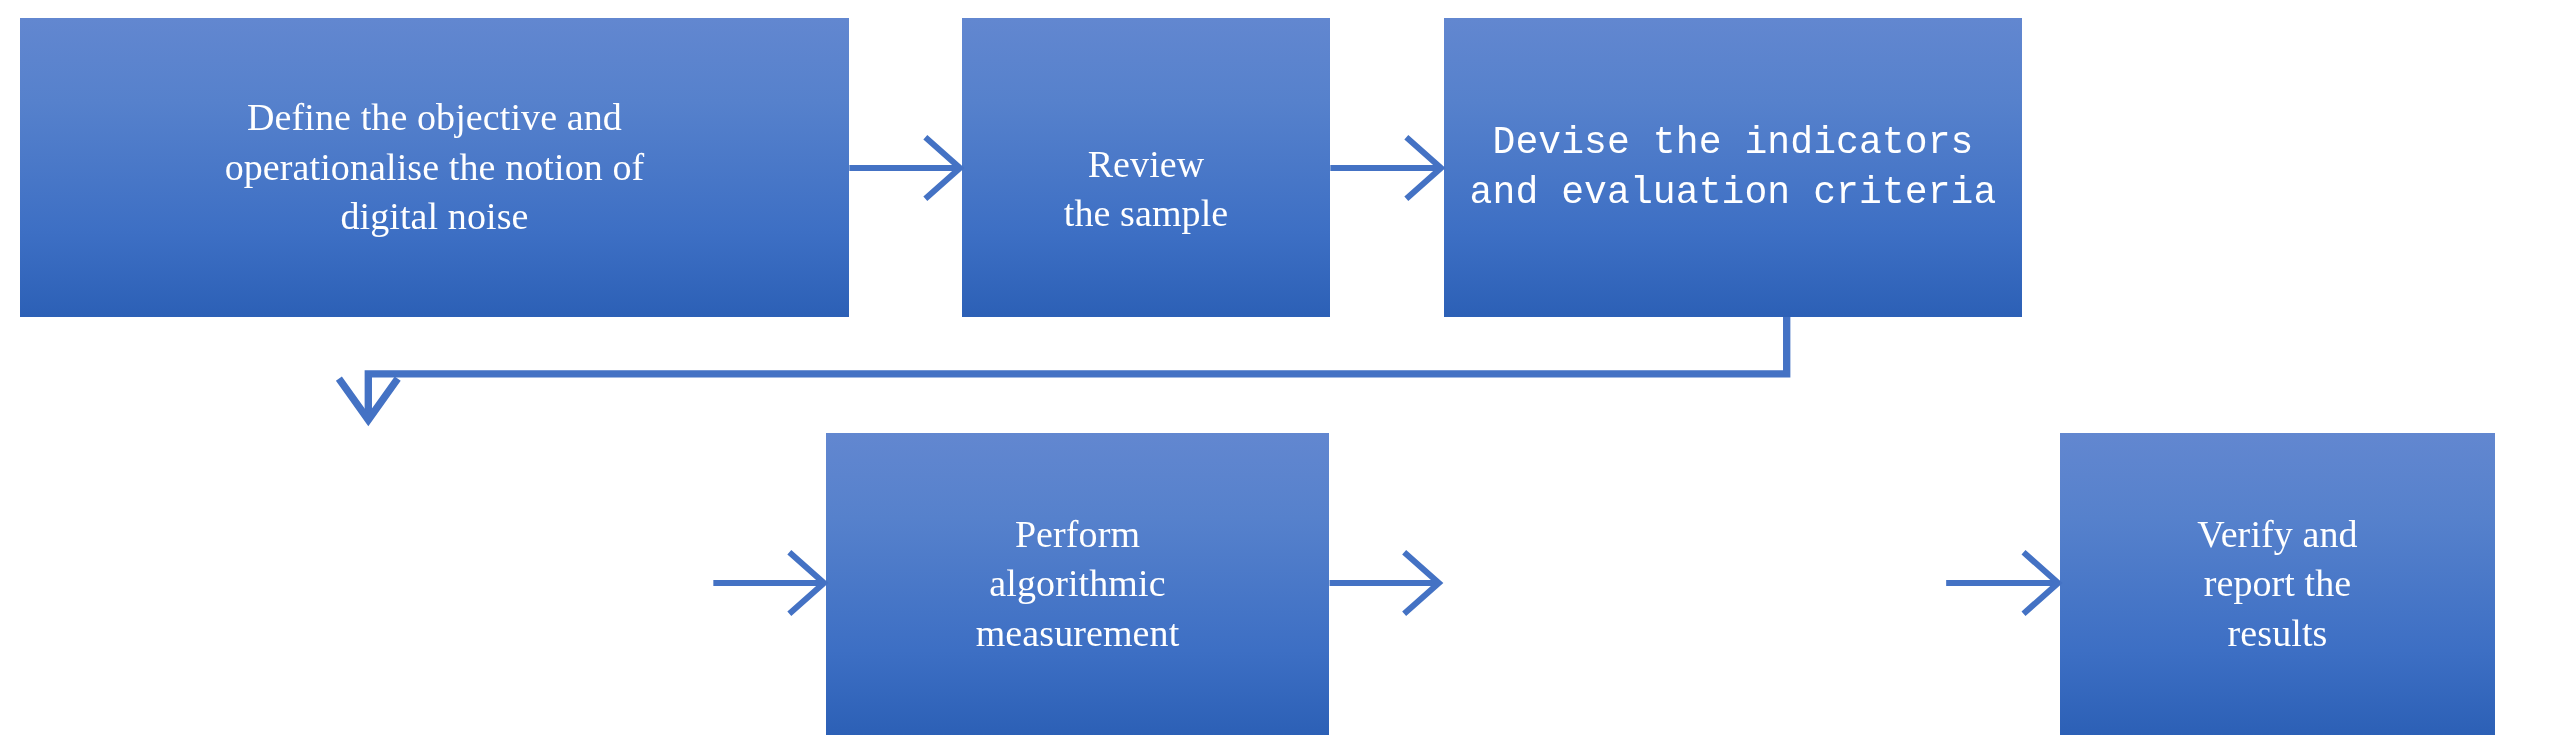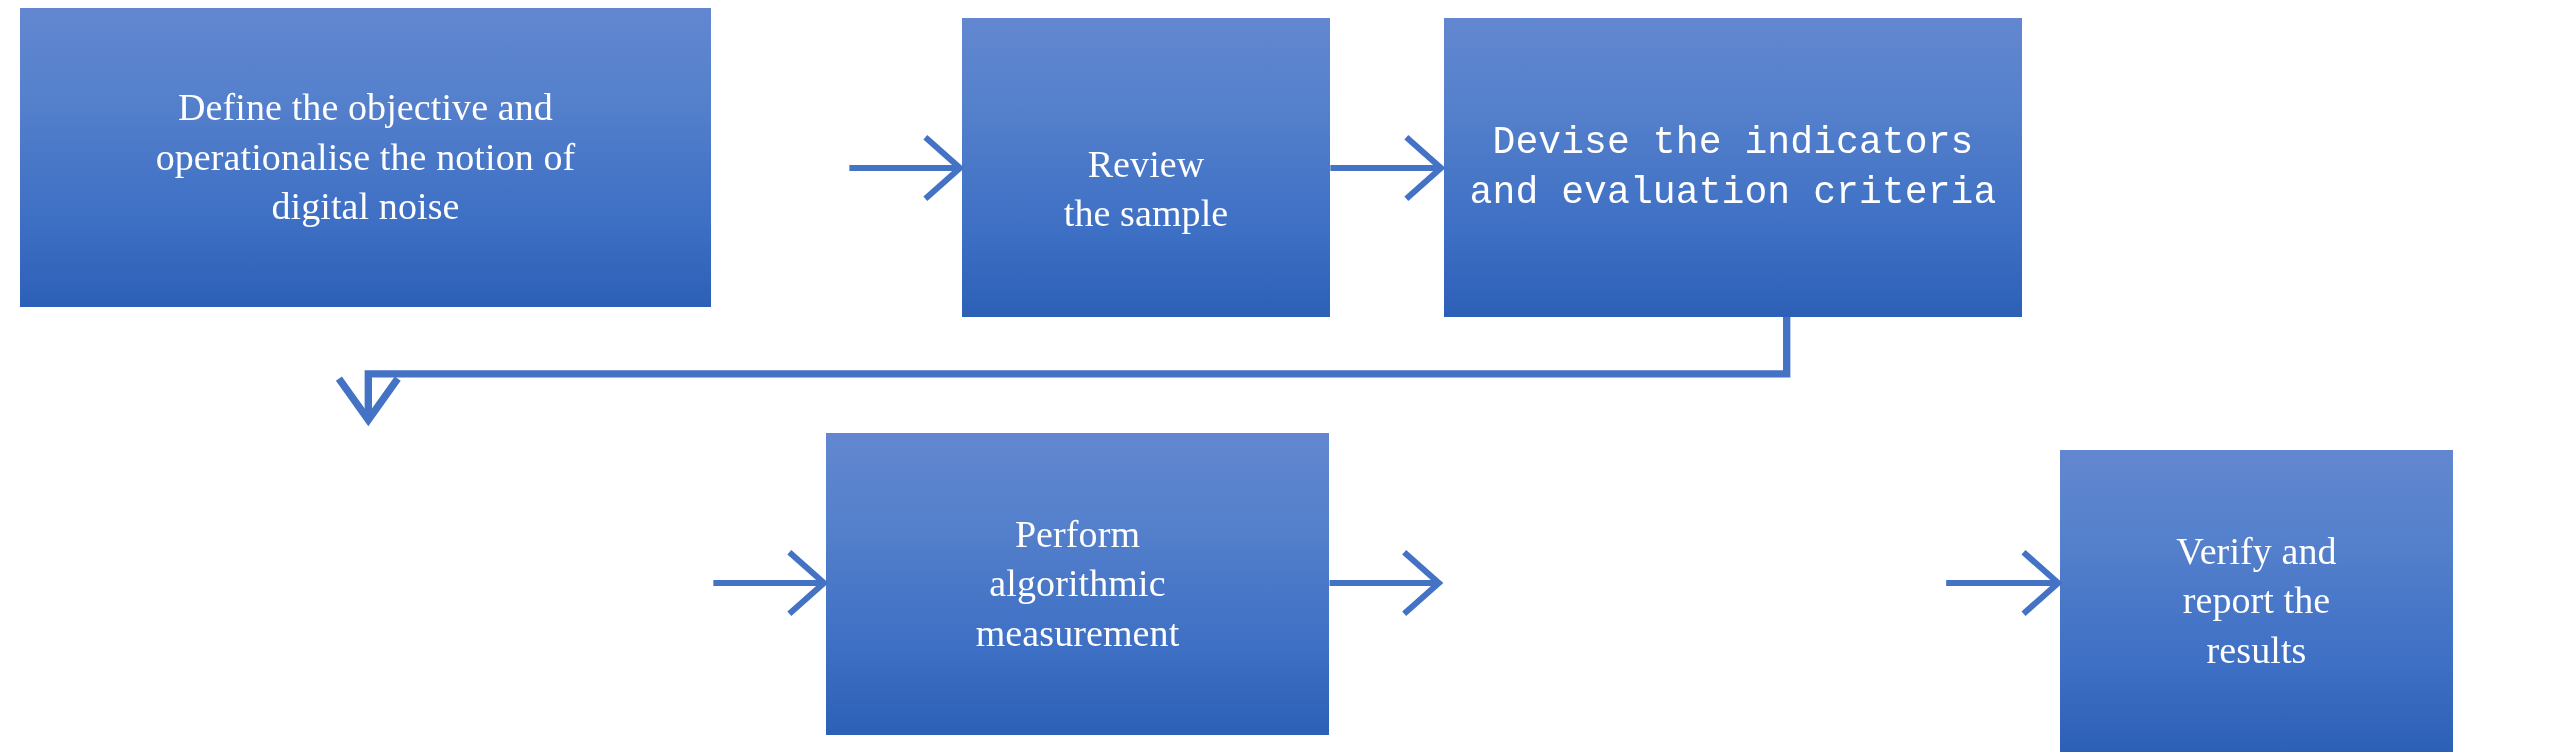--- a/index.html
+++ b/index.html
@@ -57,21 +57,21 @@
     stroke-width: 11;
     stroke-linecap: butt;
     stroke-linejoin: miter;
   }
 </style>
 </head>
 <body>
 
 <div id="canvas">
 
-  <div class="node" id="node-define-objective" style="left: 20px; top: 8px; width: 691px; height: 299px;">
+  <div class="node" id="node-define-objective" style="left: 20px; top: 18px; width: 829px; height: 299px;">
     <span class="label" style="font-size: 38px;">Define the objective and
 operationalise the notion of
 digital noise</span>
   </div>
 
   <div class="node" id="node-review-sample" style="left: 962px; top: 18px; width: 368px; height: 299px;">
     <span class="label" style="font-size: 38px; margin-top: 43px;">Review
 the sample</span>
   </div>
 
@@ -81,21 +81,21 @@
   </div>
 
 
   <div class="node" id="node-perform-measurement" style="left: 826px; top: 433px; width: 503px; height: 302px;">
     <span class="label" style="font-size: 38px;">Perform
 algorithmic
 measurement</span>
   </div>
 
 
-  <div class="node" id="node-verify-report" style="left: 2060px; top: 450px; width: 393px; height: 302px;">
+  <div class="node" id="node-verify-report" style="left: 2060px; top: 433px; width: 435px; height: 302px;">
     <span class="label" style="font-size: 38px;">Verify and
 report the
 results</span>
   </div>
 
   <svg class="arrow-svg" id="conn-arrow-define-to-review" width="114" height="80" viewBox="0 0 170 120" style="left: 849px; top: 128px;">
       <line x1="0" y1="60" x2="166" y2="60"></line>
       <polyline points="114,14 166,60 114,106"></polyline>
     </svg>
   <svg class="arrow-svg" id="conn-arrow-review-to-devise" width="114" height="80" viewBox="0 0 170 120" style="left: 1330px; top: 128px;">

